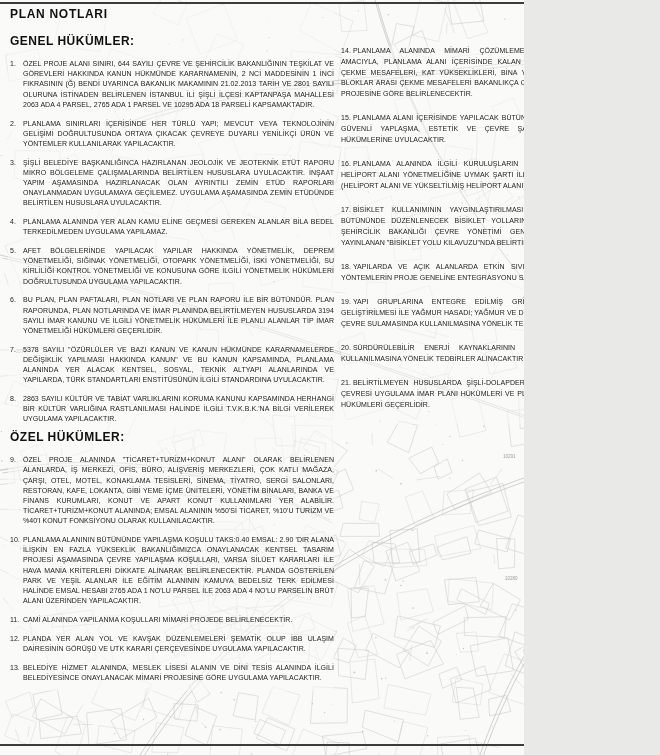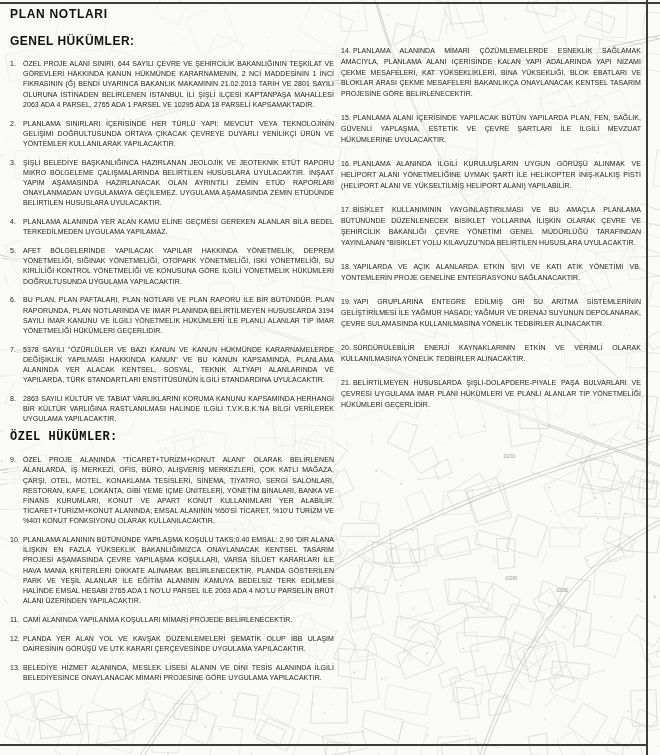--- a/index.html
+++ b/index.html
@@ -1,17 +1,17 @@
 <!DOCTYPE html>
 <html><head>
 <meta charset="utf-8">
 <style>
   html,body{margin:0;padding:0;background:#e9e9e7;}
   .page{
-    position:relative;width:660px;height:755px;overflow:hidden;
+    position:relative;width:524px;height:755px;overflow:hidden;
     background:#fafaf8;
     font-family:"Liberation Sans",sans-serif;
     -webkit-font-smoothing:antialiased;
   }
   #map-svg{position:absolute;left:0;top:0;width:660px;height:755px;}
   .frame-top{position:absolute;left:0;top:2px;width:660px;height:2px;background:#3c3c3c;}
   .frame-right{position:absolute;left:646px;top:0;width:2px;height:755px;background:#3c3c3c;}
   .frame-bottom{position:absolute;left:0;top:744px;width:648px;height:2px;background:#3c3c3c;}
 
   .col-left{
@@ -23,21 +23,21 @@
     background:rgba(250,250,248,0.5);
   }
   .doc-title{
     font-size:12px;font-weight:bold;letter-spacing:.7px;color:#101010;
     margin:2px 0 0 2px;line-height:14px;
   }
   .sec-head{
     font-size:12px;font-weight:bold;letter-spacing:.5px;color:#101010;
     margin:16px 0 13px 2px;line-height:9px;
   }
-  .sec-head.ozel{margin-top:1px;font-family:Liberation Mono, monospace;}
+  .sec-head.ozel{margin-top:1px;}
   .item{
     display:flex;font-size:7px;line-height:10.2px;color:#1c1c1c;
     margin:0 0 8.5px 2px;
   }
   .item .num{flex:0 0 13px;}
   .item .txt{flex:1;text-align:justify;letter-spacing:.05px;}
   .rp{
     font-size:7px;line-height:10.8px;color:#1c1c1c;text-align:justify;
     margin:0 0 13.5px 0;letter-spacing:.05px;
   }

